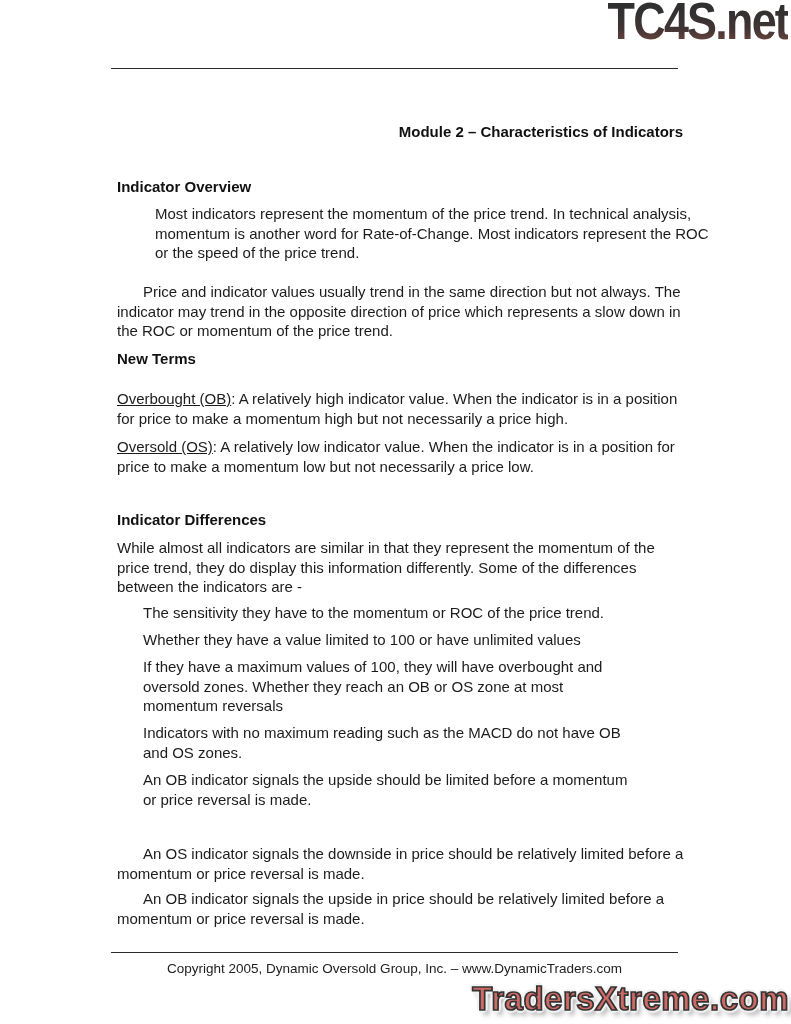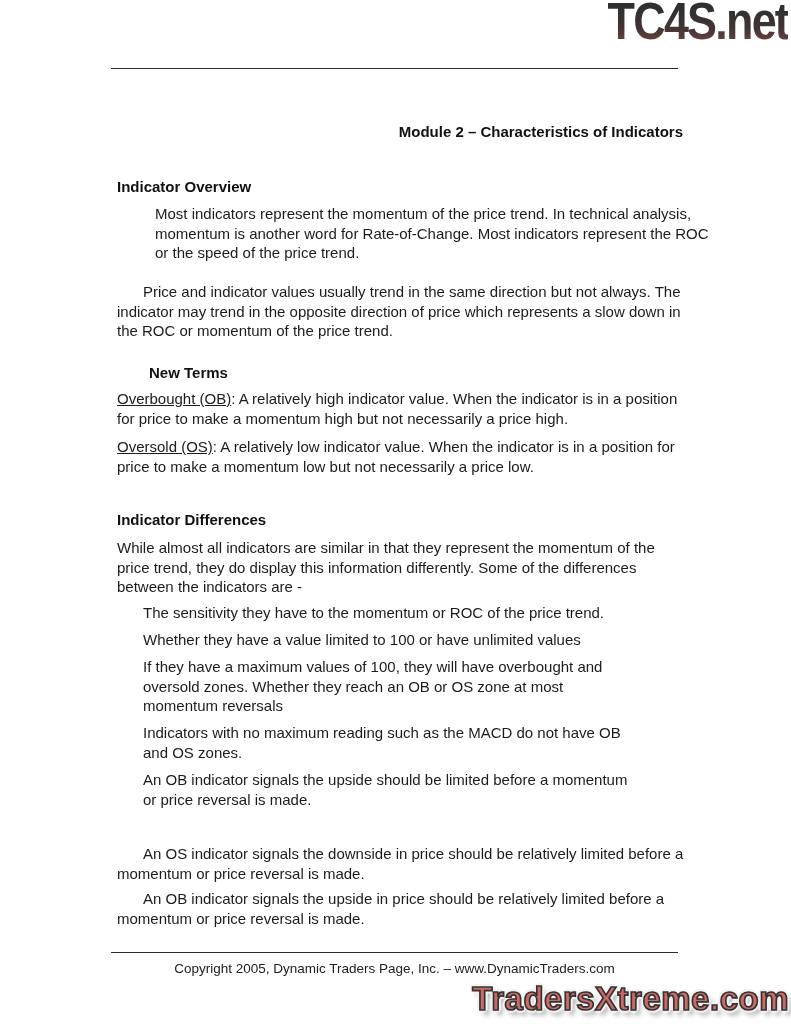--- a/index.html
+++ b/index.html
@@ -66,21 +66,21 @@
     position:absolute; top:961px; left:111px; width:567px;
     text-align:center; font-size:13.5px; color:#222;
   }
 
   
   .t-chapter   { top:95px; }
   .t-module    { top:122px;text-align:right; }
   .t-hov       { top:177px; }
   .t-ov1       { top:204px;margin-left:38px; }
   .t-ov2       { top:282px; }
-  .t-hterms    { top:363px;margin-left:32px; }
+  .t-hterms    { top:349px; }
   .t-ob        { top:389px; }
   .t-os        { top:437px; }
   .t-hdiff     { top:510px; }
   .t-intro     { top:538px; }
   .t-item0     { top:603px; }
   .t-item1     { top:630px; }
   .t-item2     { top:657px; }
   .t-item3     { top:723px; }
   .t-item4     { top:770px; }
   .t-close0    { top:844px; }
@@ -114,16 +114,16 @@
   <div class="blk item t-item0">The sensitivity they have to the momentum or ROC of the price trend.</div>
   <div class="blk item t-item1">Whether they have a value limited to 100 or have unlimited values</div>
   <div class="blk item t-item2">If they have a maximum values of 100, they will have overbought and oversold zones. Whether they reach an OB or OS zone at most momentum reversals</div>
   <div class="blk item t-item3">Indicators with no maximum reading such as the MACD do not have OB and OS zones.</div>
   <div class="blk item t-item4">An OB indicator signals the upside should be limited before a momentum or price reversal is made.</div>
 
   <div class="blk wide indent-first t-close0">An OS indicator signals the downside in price should be relatively limited before a momentum or price reversal is made.</div>
   <div class="blk wide indent-first t-close1">An OB indicator signals the upside in price should be relatively limited before a momentum or price reversal is made.</div>
 
   <div class="rule footer-rule"></div>
-  <div class="copyright">Copyright 2005, Dynamic Traders Page, Inc. – www.DynamicTraders.com</div>
+  <div class="copyright">Copyright 2005, Dynamic Oversold Group, Inc. – www.DynamicTraders.com</div>
   <div class="txlogo">TradersXtreme.com</div>
 
 </div>
 
 </body></html>

